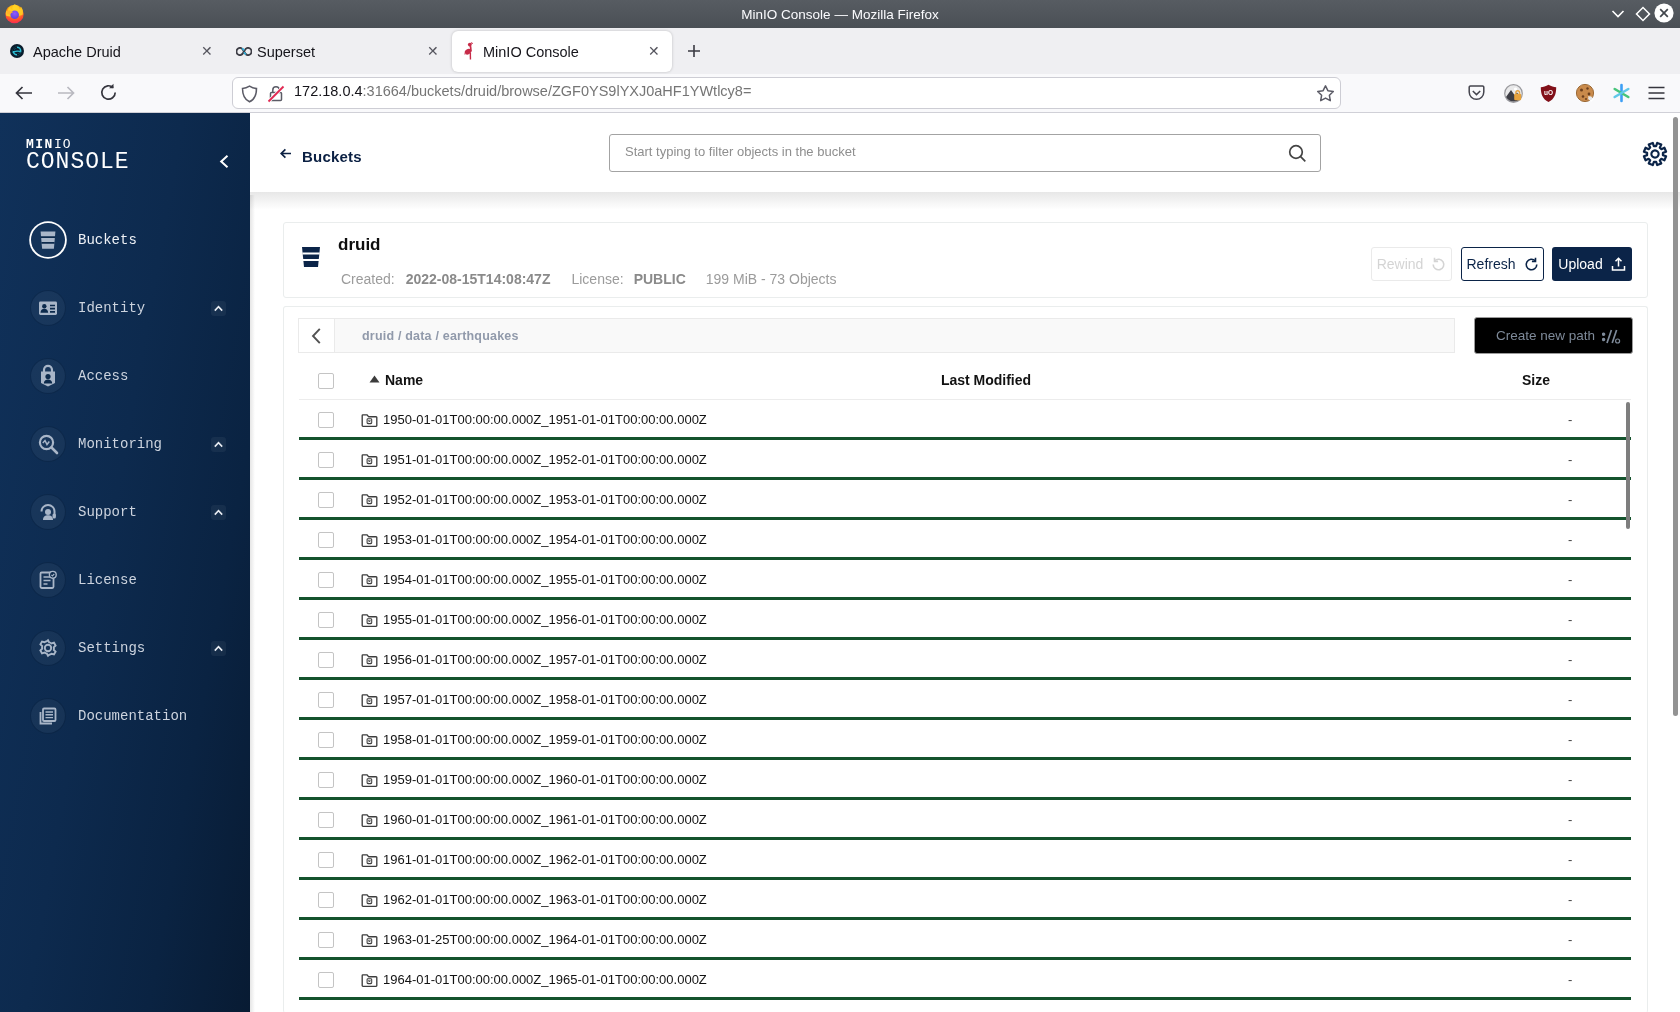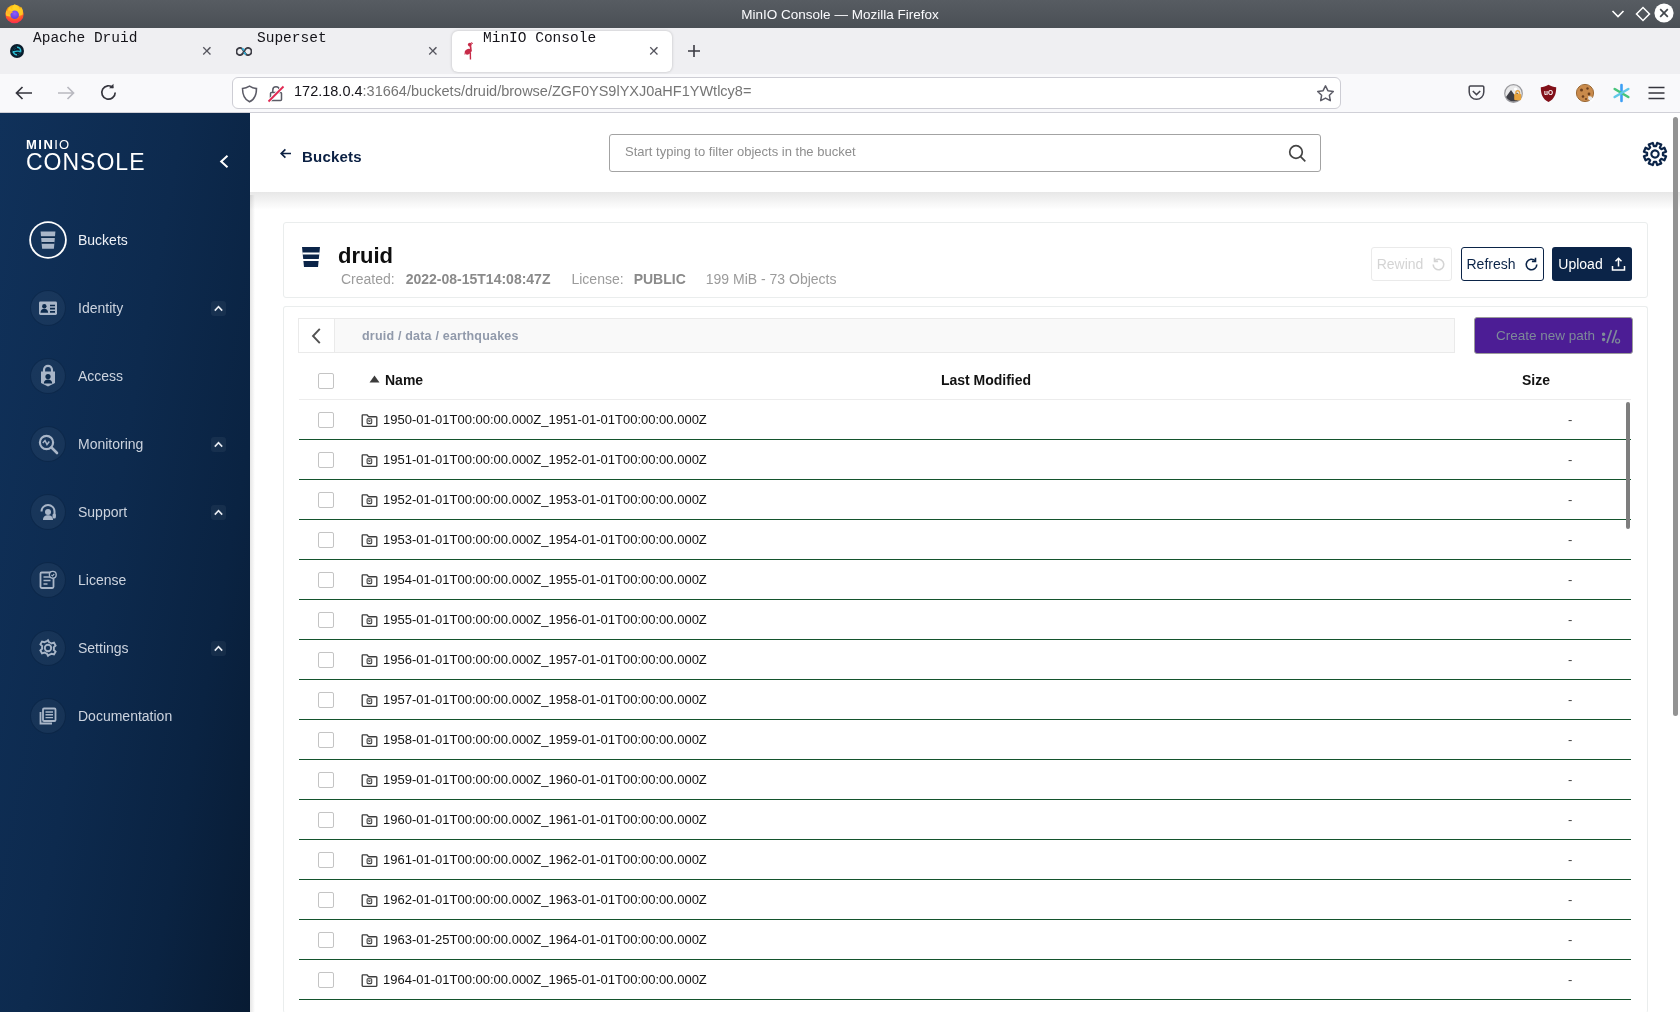--- a/index.html
+++ b/index.html
@@ -5,35 +5,35 @@
 * { margin:0; padding:0; box-sizing:border-box; }
 html,body { width:1680px; height:1012px; overflow:hidden; font-family:"Liberation Sans", sans-serif; background:#fff; }
 .abs { position:absolute; }
 
 #titlebar { position:absolute; left:0; top:0; width:1680px; height:28px;
   background:linear-gradient(180deg,#575c62 0%,#4a4f55 100%); }
 #titletext { position:absolute; left:0; top:0; width:100%; height:28px; line-height:29px;
   text-align:center; color:#fbfbfe; font-size:13.5px; }
 
 #tabbar { position:absolute; left:0; top:28px; width:1680px; height:46px; background:#efeff2; }
-.tabtxt { position:absolute; font-size:14.5px; color:#15141a; top:2px;font-family:Liberation Mono, monospace; }
+.tabtxt { position:absolute; font-size:14.5px; color:#15141a; top:16px; }
 .tabx { position:absolute; top:15px; font-size:14px; color:#55555e; }
 #activetab { position:absolute; left:452px; top:3px; width:220px; height:41px;
   background:#fff; border-radius:6px; box-shadow:0 0 3px rgba(0,0,0,0.22); }
 
 #toolbar { position:absolute; left:0; top:74px; width:1680px; height:39px; background:#f9f9fb;
   border-bottom:1px solid #d0d0d7; }
 #urlbar { position:absolute; left:232px; top:3px; width:1109px; height:32px; background:#fff;
   border:1px solid #cdcdd4; border-radius:6px; }
 #urltext { position:absolute; left:294px; top:9px; font-size:14.5px; color:#15141a; }
 #urltext span { color:#757575; }
 
 #app { position:absolute; left:0; top:113px; width:1680px; height:899px; background:#fff; }
 #sidebar { position:absolute; left:0; top:0; width:250px; height:899px;
-  background:linear-gradient(100deg,#10315a 0%,#0d2a4e 45%,#0a2342 75%,#081b33 100%); }
+  background:linear-gradient(100deg,#10315a 0%,#0d2a4e 45%,#0a2342 75%,#081b33 100%);font-family:Liberation Mono, monospace; }
 #logo { position:absolute; left:26px; top:23px; color:#fff; line-height:1; }
 #logo .min { font-weight:bold; font-size:13px; letter-spacing:1.5px; }
 #logo .io  { font-weight:400; font-size:13px; letter-spacing:1px; }
 #logo .console { display:block; font-weight:400; font-size:23px; letter-spacing:1px; margin-top:-1px; color:#fff; }
 .menuitem { position:absolute; left:0; width:250px; height:34px; }
 .menucirc { position:absolute; left:31px; top:0; width:34px; height:34px; border-radius:50%;
   background:rgba(255,255,255,0.045); box-shadow:0 0 0 1px rgba(0,0,0,0.10); }
 .menucirc.sel { box-shadow:0 0 0 1.8px #fff; background:rgba(255,255,255,0.02); }
 .menucirc svg { position:absolute; left:0; top:0; }
 .menulabel { position:absolute; left:78px; top:9px; font-size:14px; color:#ccd3de; }
@@ -44,45 +44,45 @@
 #contentheader { position:absolute; left:250px; top:0; width:1430px; height:79px; background:#fff; }
 #bucketsback { position:absolute; left:302px; top:35px; font-size:15px; font-weight:bold; color:#0b2043; letter-spacing:0.2px; }
 #searchbox { position:absolute; left:609px; top:21px; width:712px; height:38px; background:#fff;
   border:1px solid #a3a3a3; border-radius:3px; }
 #searchbox .ph { position:absolute; left:15px; top:9px; font-size:13px; color:#8e8e8e; }
 
 #card1 { position:absolute; left:283px; top:109px; width:1365px; height:76px; background:#fff;
   border:1px solid #eaeded; border-radius:3px; }
 #card2 { position:absolute; left:283px; top:193px; width:1365px; height:707px; background:#fff;
   border:1px solid #eaeded; border-radius:3px; border-bottom:none; }
-#bucketname { position:absolute; left:338px; top:130px; font-size:22px; font-weight:bold; color:#0e0e0e; }
+#bucketname { position:absolute; left:338px; top:122px; font-size:17px; font-weight:bold; color:#0e0e0e; }
 #bucketmeta { position:absolute; left:341px; top:158px; font-size:14px; color:#9b9b9b; }
 #bucketmeta b { color:#8a8a8a; }
 .btn { position:absolute; top:134px; height:34px; border-radius:3px; font-size:14px;
   display:flex; align-items:center; justify-content:center; gap:8px; font-family:"Liberation Sans", sans-serif; }
 #btn-rewind { left:1371px; width:81px; border:1px solid #eaeaea; color:#d4d4d4; background:#fff; }
 #btn-refresh { left:1461px; width:83px; border:1px solid #0b2448; color:#0b2448; background:#fff;align-items:center; }
 #btn-upload { left:1552px; width:80px; background:#0b2448; color:#fff; }
 
 #crumbbox { position:absolute; left:298px; top:205px; width:1157px; height:35px;
   border:1px solid #eaeaea; background:#f9f9f9; }
 #crumbback { position:absolute; left:0; top:0; width:36px; height:33px; background:#fff;
   border-right:1px solid #eaeaea; }
 #crumbtext { position:absolute; left:63px; top:10px; font-size:12.5px; color:#919aab; font-weight:bold; letter-spacing:0.2px; }
 #createpath { position:absolute; left:1474px; top:204px; width:159px; height:37px; border:1px solid #9b9b9b;
-  border-radius:3px; background:#4c1d95; color:#7e8a99; font-size:13.5px; font-family:"Liberation Sans", sans-serif; }
+  border-radius:3px; background:#000000; color:#7e8a99; font-size:13.5px; font-family:"Liberation Sans", sans-serif; }
 #createpath span { position:absolute; left:21px; top:10px; }
 
 #thead { position:absolute; left:299px; top:248px; width:1332px; height:39px; border-bottom:1px solid #ececec; }
 .hname { position:absolute; left:86px; top:11px; font-size:14px; font-weight:bold; color:#121212; }
 .hlm { position:absolute; left:632px; top:11px; width:110px; text-align:center; font-size:14px; font-weight:bold; color:#121212; }
 .hsize { position:absolute; left:1223px; top:11px; font-size:14px; font-weight:bold; color:#121212; }
 .cb { position:absolute; width:16px; height:16px; border:1px solid #c4c4c4; border-radius:2px; background:#fff; }
 #rows { position:absolute; left:299px; top:287px; width:1332px; }
-.row { position:relative; width:1332px; height:40px; border-bottom:1px solid #14532d; }
+.row { position:relative; width:1332px; height:40px; border-bottom:3px solid #14532d; }
 .row .cb { left:19px; top:12px; }
 .row .fname { position:absolute; left:84px; top:12px; font-size:13px; color:#121212; }
 .row .fsize { position:absolute; left:1269px; top:12px; font-size:13px; color:#444; }
 .row svg.fold { position:absolute; left:62px; top:13px; }
 
 #sb-main { position:absolute; left:1673px; top:117px; width:5px; height:599px; background:#939393; border-radius:2.5px; }
 #sb-table { position:absolute; left:1626px; top:402px; width:4px; height:127px; background:#7e7e7e; border-radius:2px; }
 </style>
 </head>
 <body>

